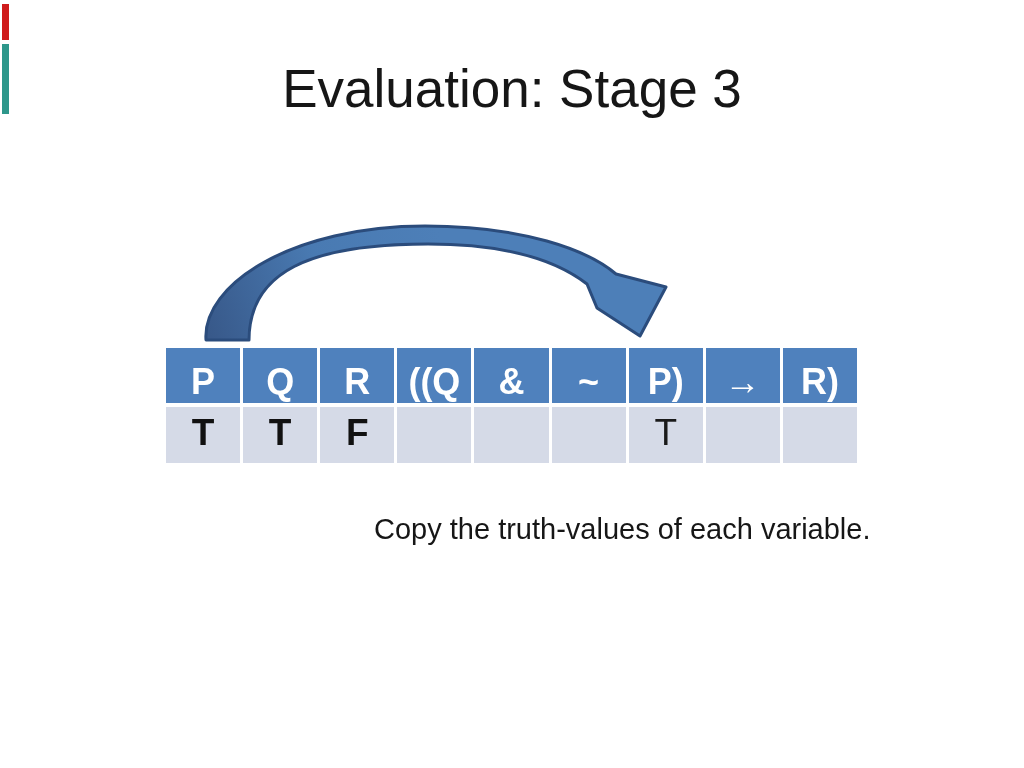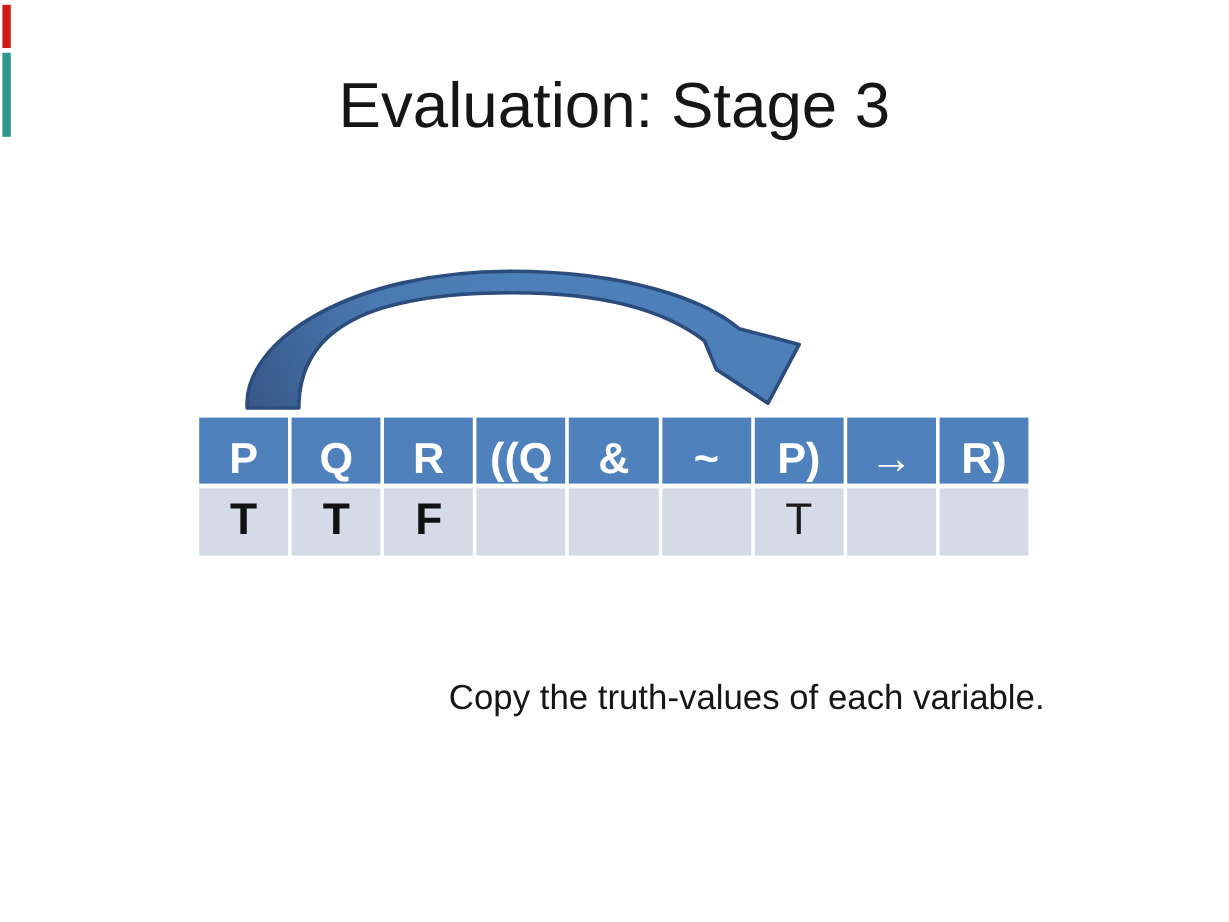--- a/index.html
+++ b/index.html
@@ -79,21 +79,21 @@
   }
   .truth-table .bcell.copied {
     font-weight: 400;
     color: #1a1a1a;
   }
 
   
   .caption {
     position: absolute;
     left: 374px;
-    top: 566px;
+    top: 513px;
     font-size: 29px;
     color: #161616;
     white-space: nowrap;
   }
 </style>
 </head>
 <body>
 
 <div class="slide">
 

